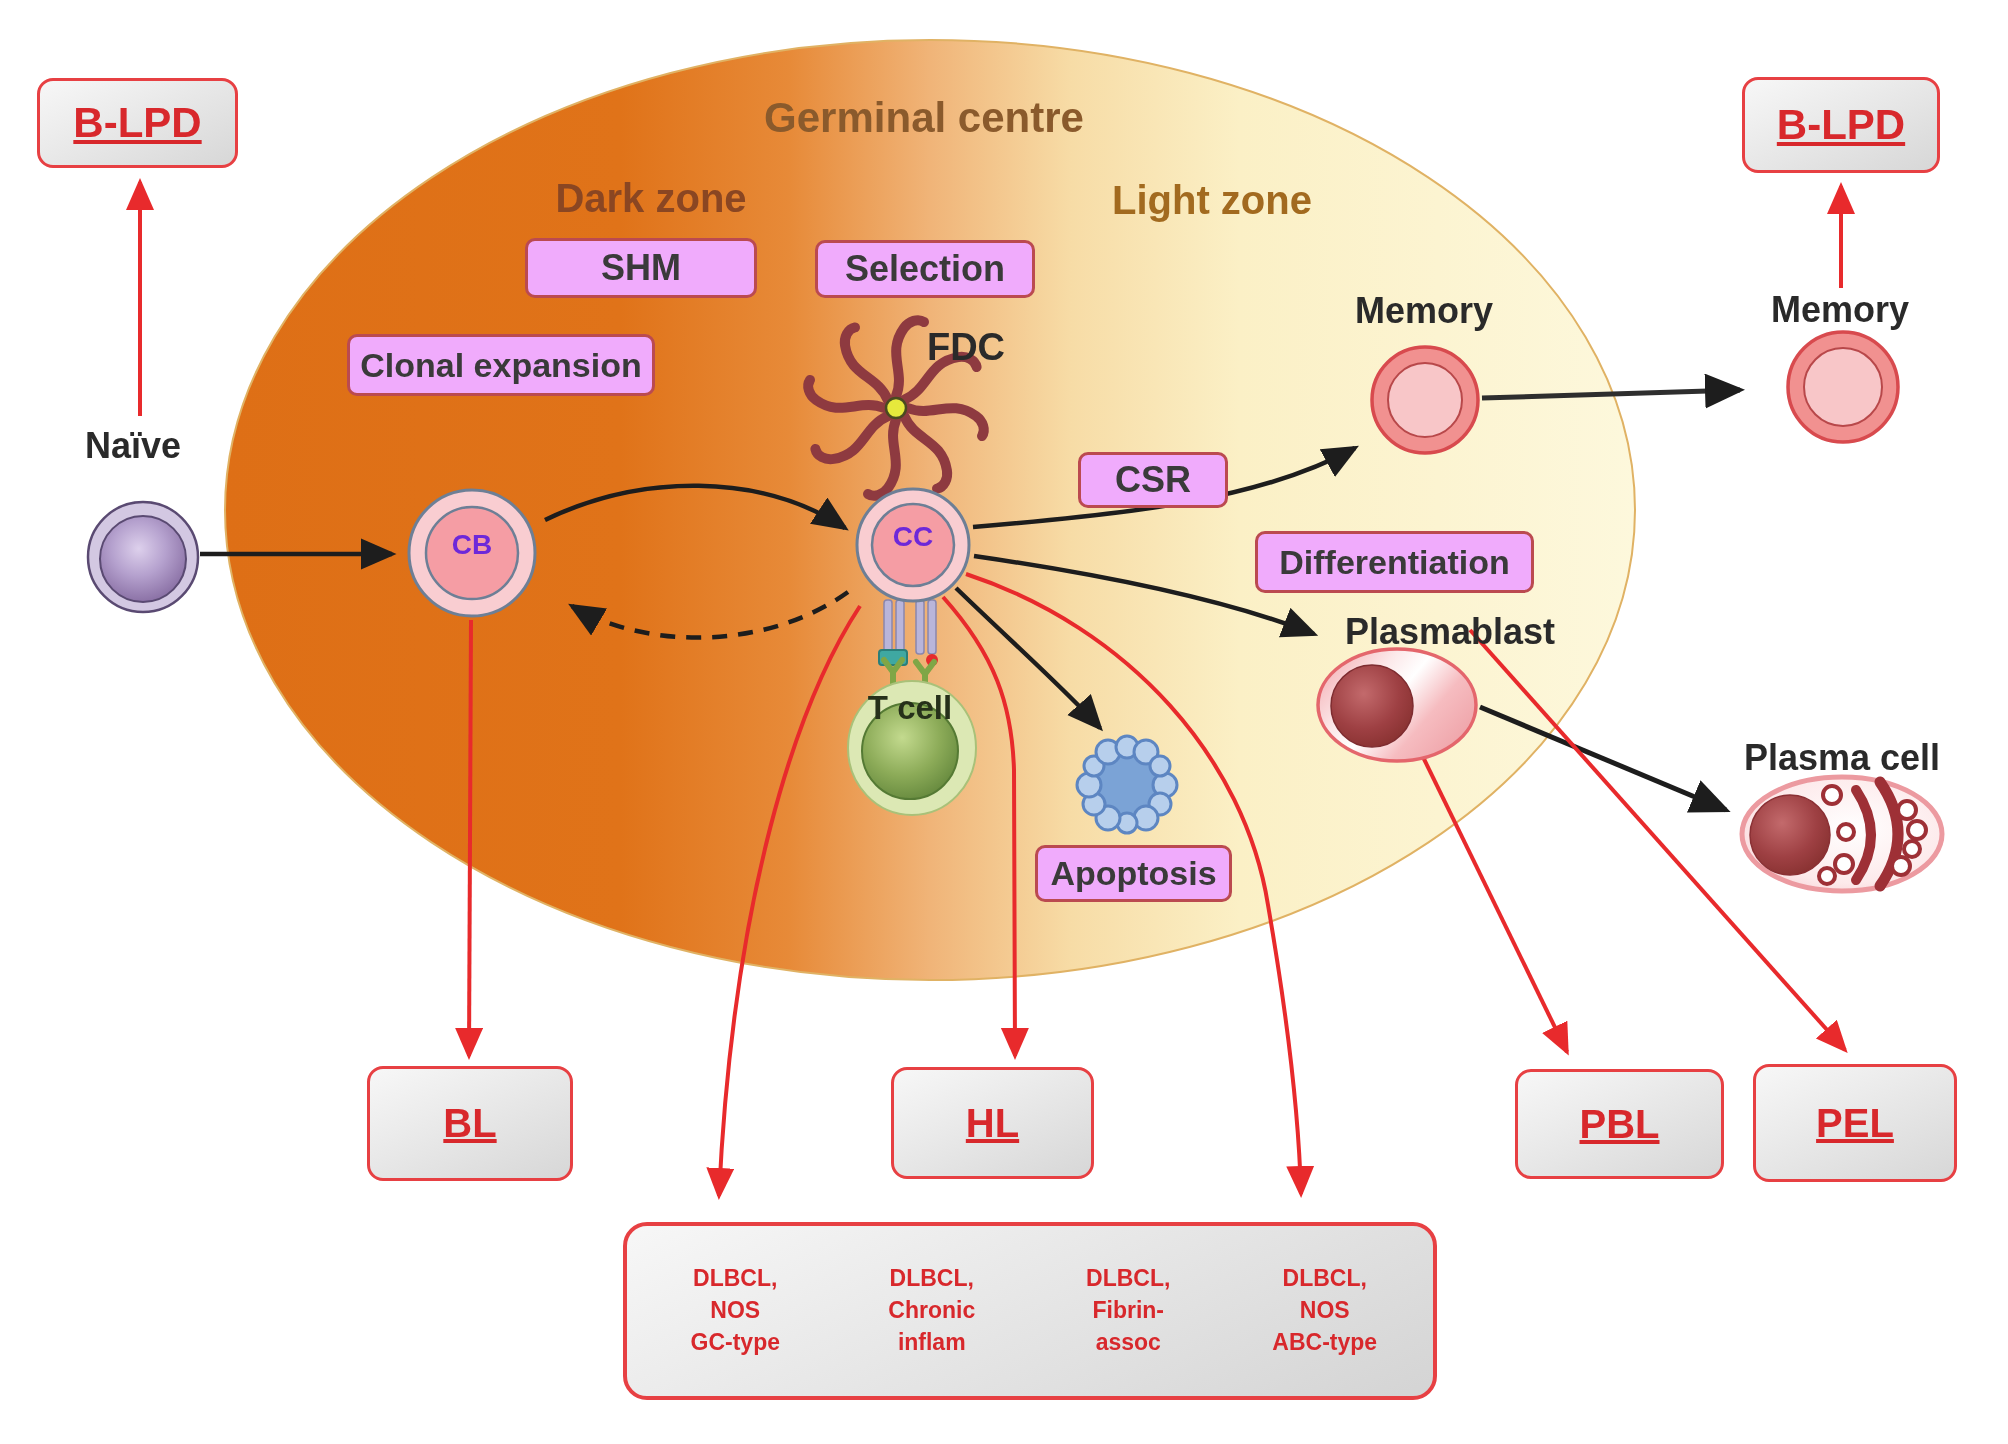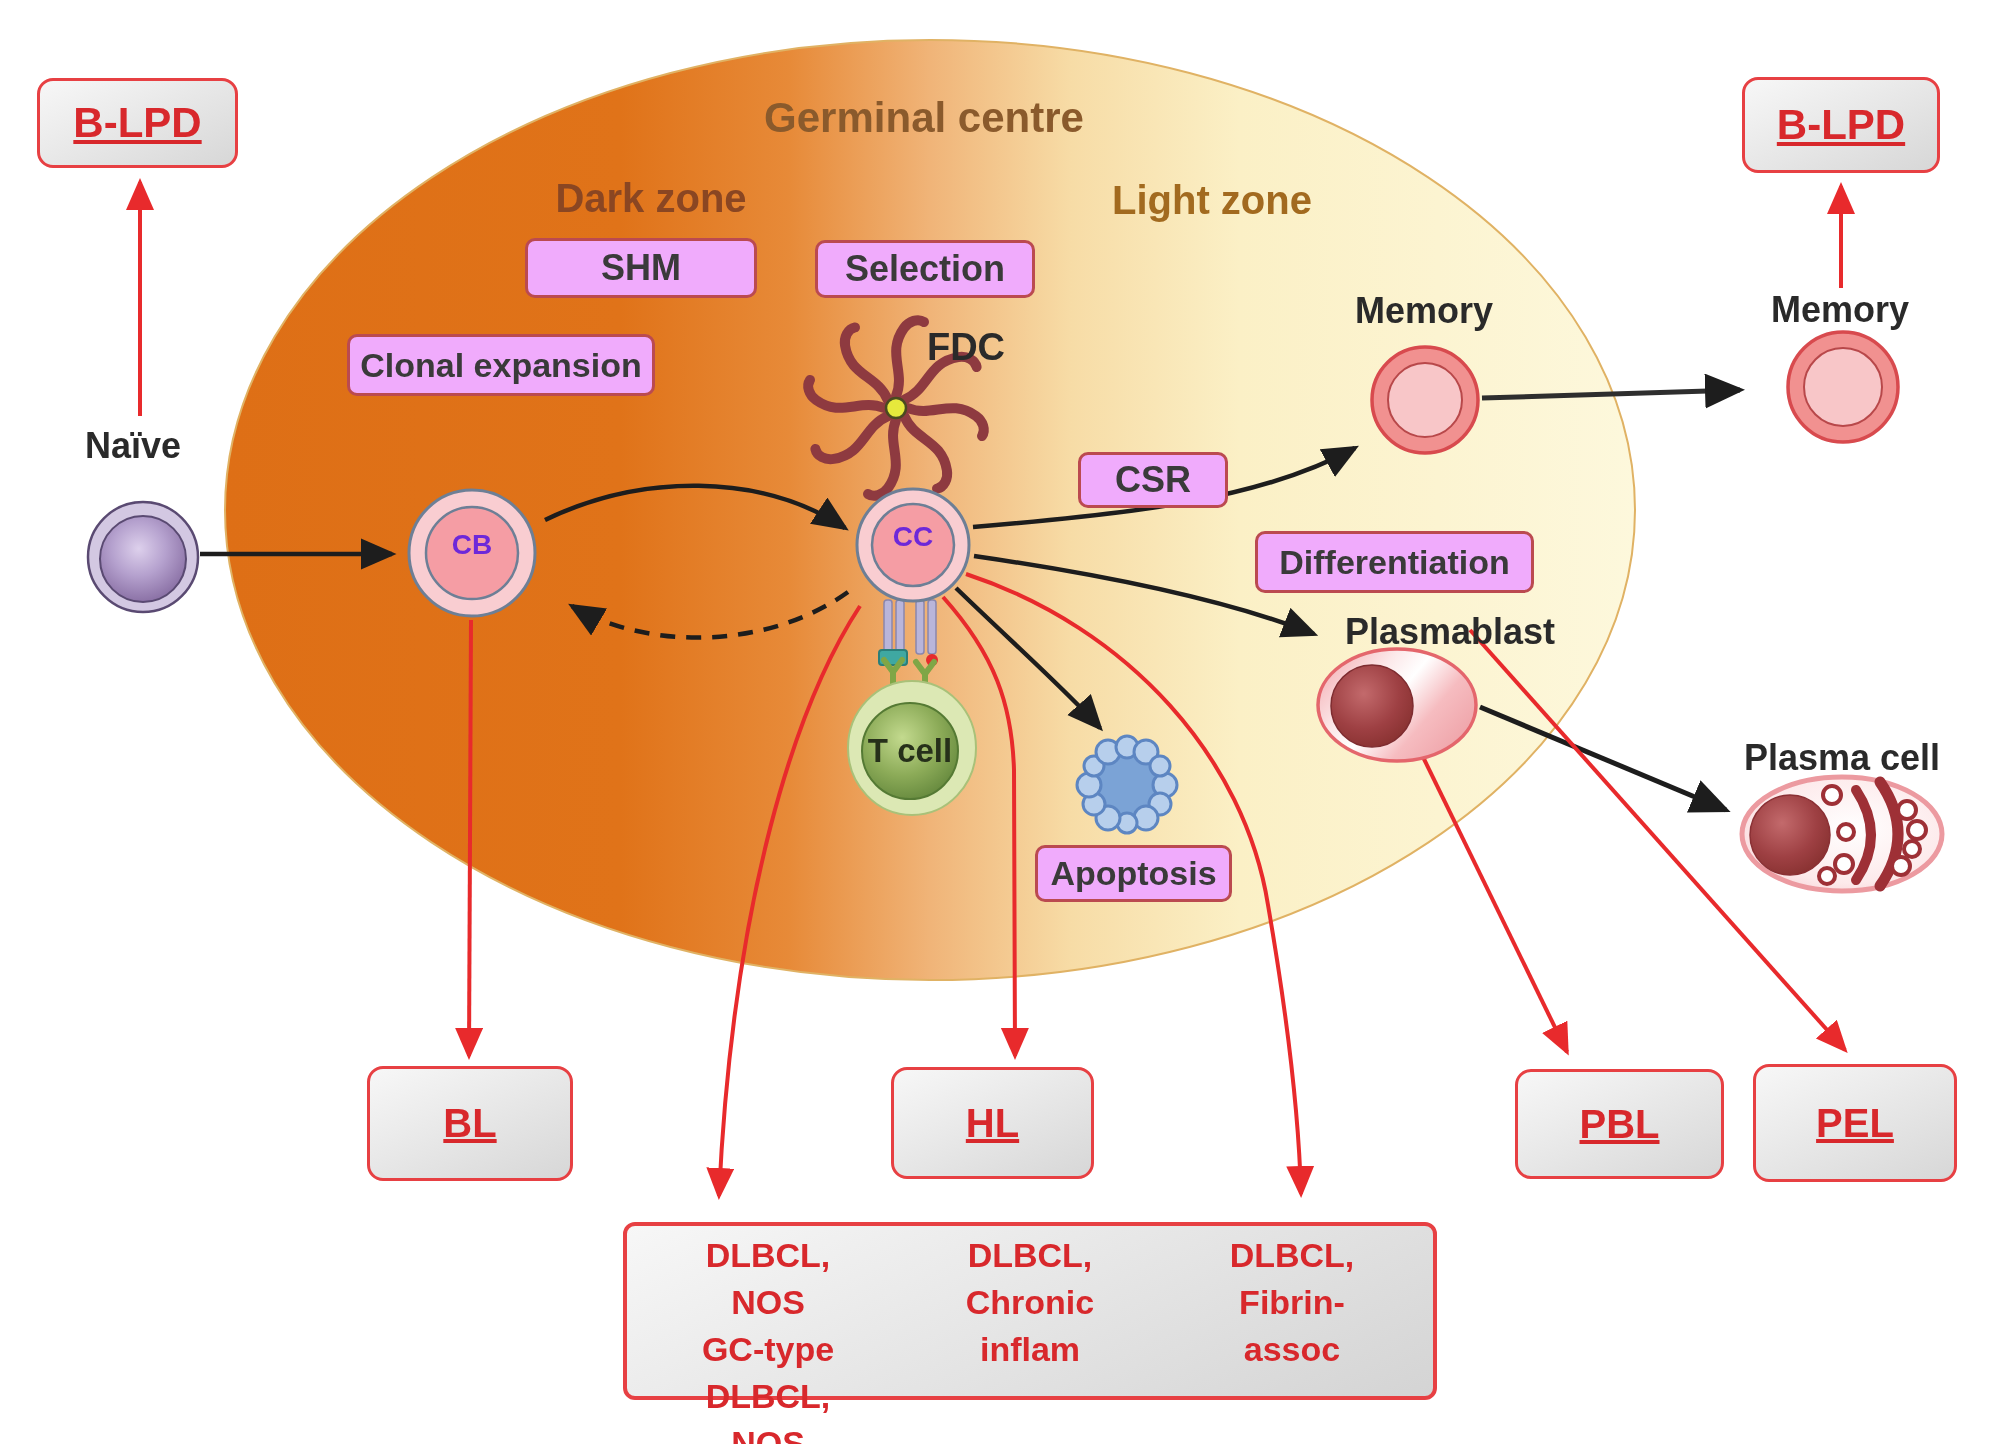--- a/index.html
+++ b/index.html
@@ -23,24 +23,24 @@
   }
   .gray-box{
     position:absolute;border:3.5px solid #e74043;border-radius:16px;
     background:linear-gradient(155deg,#f7f7f7 0%,#ececec 35%,#d7d7d7 100%);
     display:flex;align-items:center;justify-content:center;
     color:#d8282c;font-size:40px;box-sizing:border-box;text-decoration:underline;
   }
   .blpd{font-size:42px;}
   #dlbcl-box{
     position:absolute;left:623px;top:1222px;width:814px;height:178px;
-    border:4px solid #e74043;border-radius:12px;
+    border:4px solid #e74043;border-radius:24px;
     background:linear-gradient(155deg,#f7f7f7 0%,#e9e9e9 40%,#d4d4d4 100%);
-    display:grid;grid-template-columns:1fr 1fr 1fr;align-items:center;
-    color:#d8282c;font-size:34px;box-sizing:border-box;padding:6px 10px;
+    display:grid;grid-template-columns:1fr 1fr 1fr 1fr;align-items:center;
+    color:#d8282c;font-size:23px;box-sizing:border-box;padding:6px 10px;
   }
   #dlbcl-box .col{text-align:center;line-height:1.38;}
   #dlbcl-box .col span{display:block;}
 </style>
 </head>
 <body>
 
 <div id="stage">
 
   <svg width="2008" height="1444" viewBox="0 0 2008 1444">
@@ -219,21 +219,21 @@
   <div class="white-box" style="left:815px;top:240px;width:220px;height:58px;">Selection</div>
   <div class="white-box" style="left:330px;top:334px;width:308px;height:62px;font-size:34px;margin-left:17px;">Clonal expansion</div>
   <div class="white-box" style="left:1078px;top:452px;width:150px;height:56px;">CSR</div>
   <div class="white-box" style="left:1255px;top:531px;width:279px;height:62px;font-size:34px;">Differentiation</div>
   <div class="white-box" style="left:1035px;top:845px;width:197px;height:57px;font-size:34px;">Apoptosis</div>
 
   <div class="lbl cell-lbl" style="left:33px;top:427px;width:200px;">Naïve</div>
   <div class="lbl cell-lbl" style="left:906px;top:328px;width:120px;font-size:38px;">FDC</div>
   <div class="lbl cbcc-lbl" style="left:412px;top:530px;width:120px;">CB</div>
   <div class="lbl cbcc-lbl" style="left:853px;top:522px;width:120px;">CC</div>
-  <div class="lbl tcell-lbl" style="left:850px;top:734px;width:120px;">T cell</div>
+  <div class="lbl tcell-lbl" style="left:850px;top:691px;width:120px;">T cell</div>
   <div class="lbl cell-lbl" style="left:1314px;top:292px;width:220px;">Memory</div>
   <div class="lbl cell-lbl" style="left:1730px;top:291px;width:220px;">Memory</div>
   <div class="lbl cell-lbl" style="left:1327px;top:613px;width:246px;">Plasmablast</div>
   <div class="lbl cell-lbl" style="left:1719px;top:739px;width:246px;">Plasma cell</div>
 
   <div class="gray-box blpd" style="left:37px;top:78px;width:201px;height:90px;">B-LPD</div>
   <div class="gray-box blpd" style="left:1742px;top:77px;width:198px;height:96px;">B-LPD</div>
   <div class="gray-box" style="left:367px;top:1066px;width:206px;height:115px;">BL</div>
   <div class="gray-box" style="left:891px;top:1067px;width:203px;height:112px;">HL</div>
   <div class="gray-box" style="left:1473px;top:1069px;width:209px;height:110px;margin-left:42px;">PBL</div>

